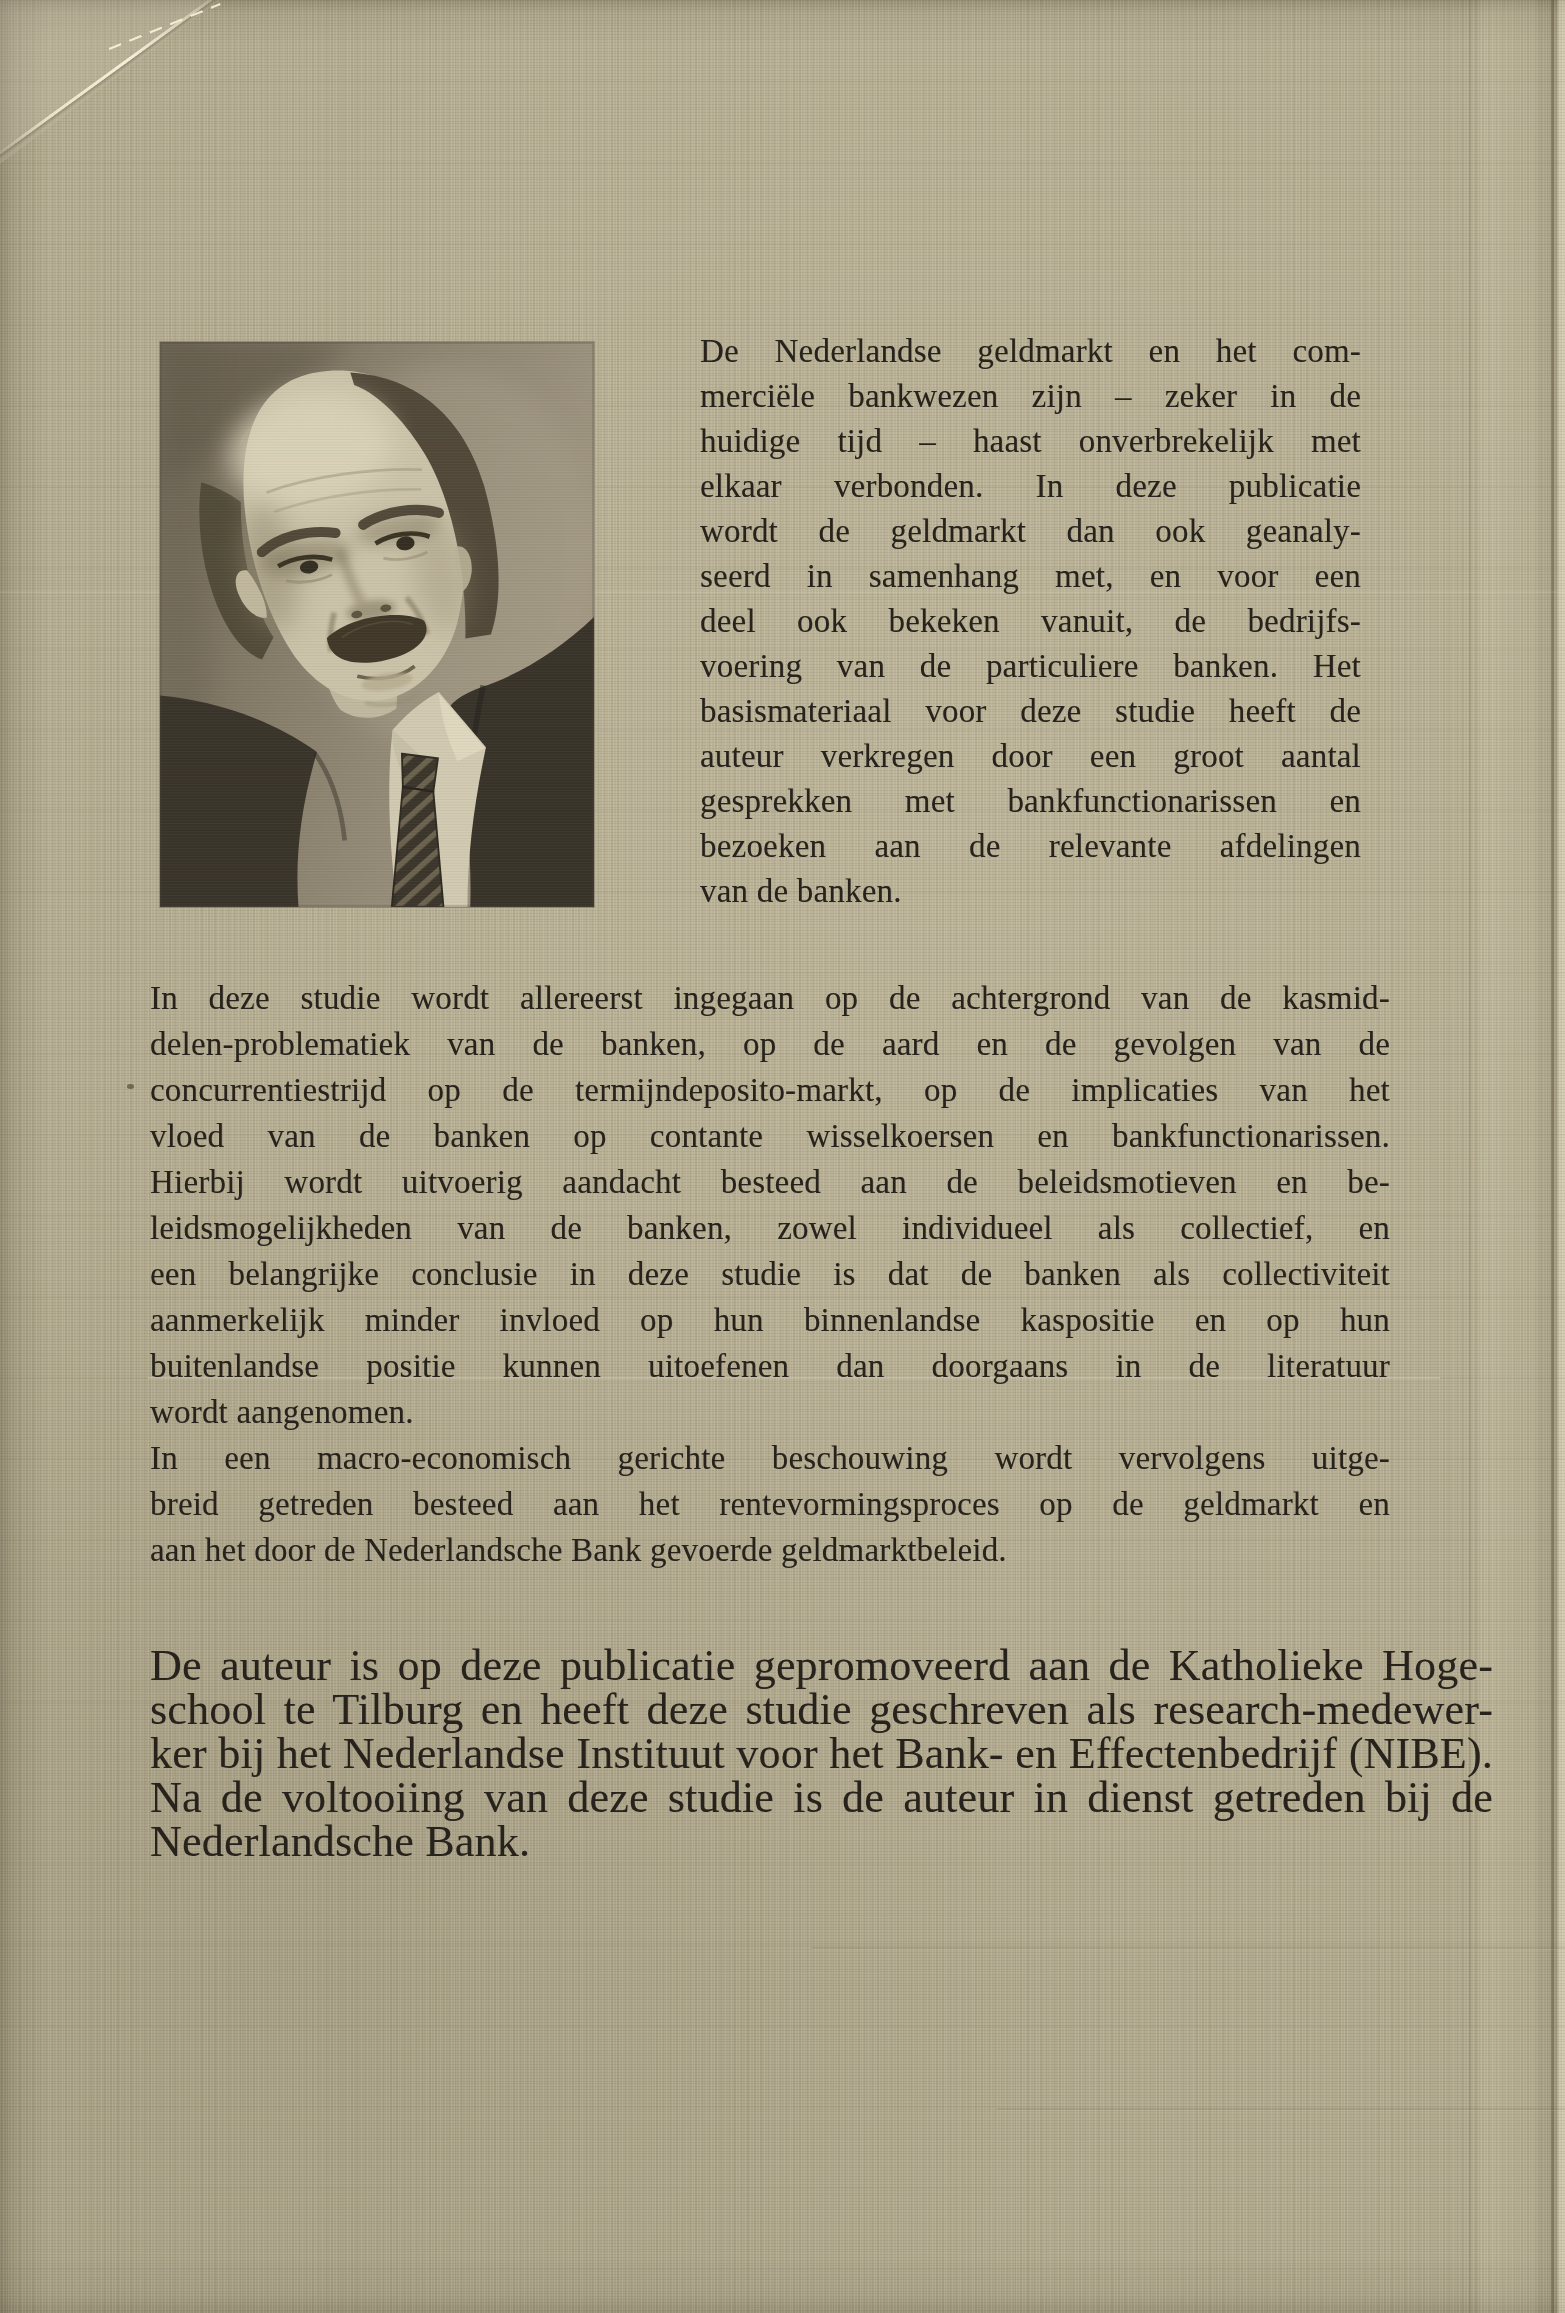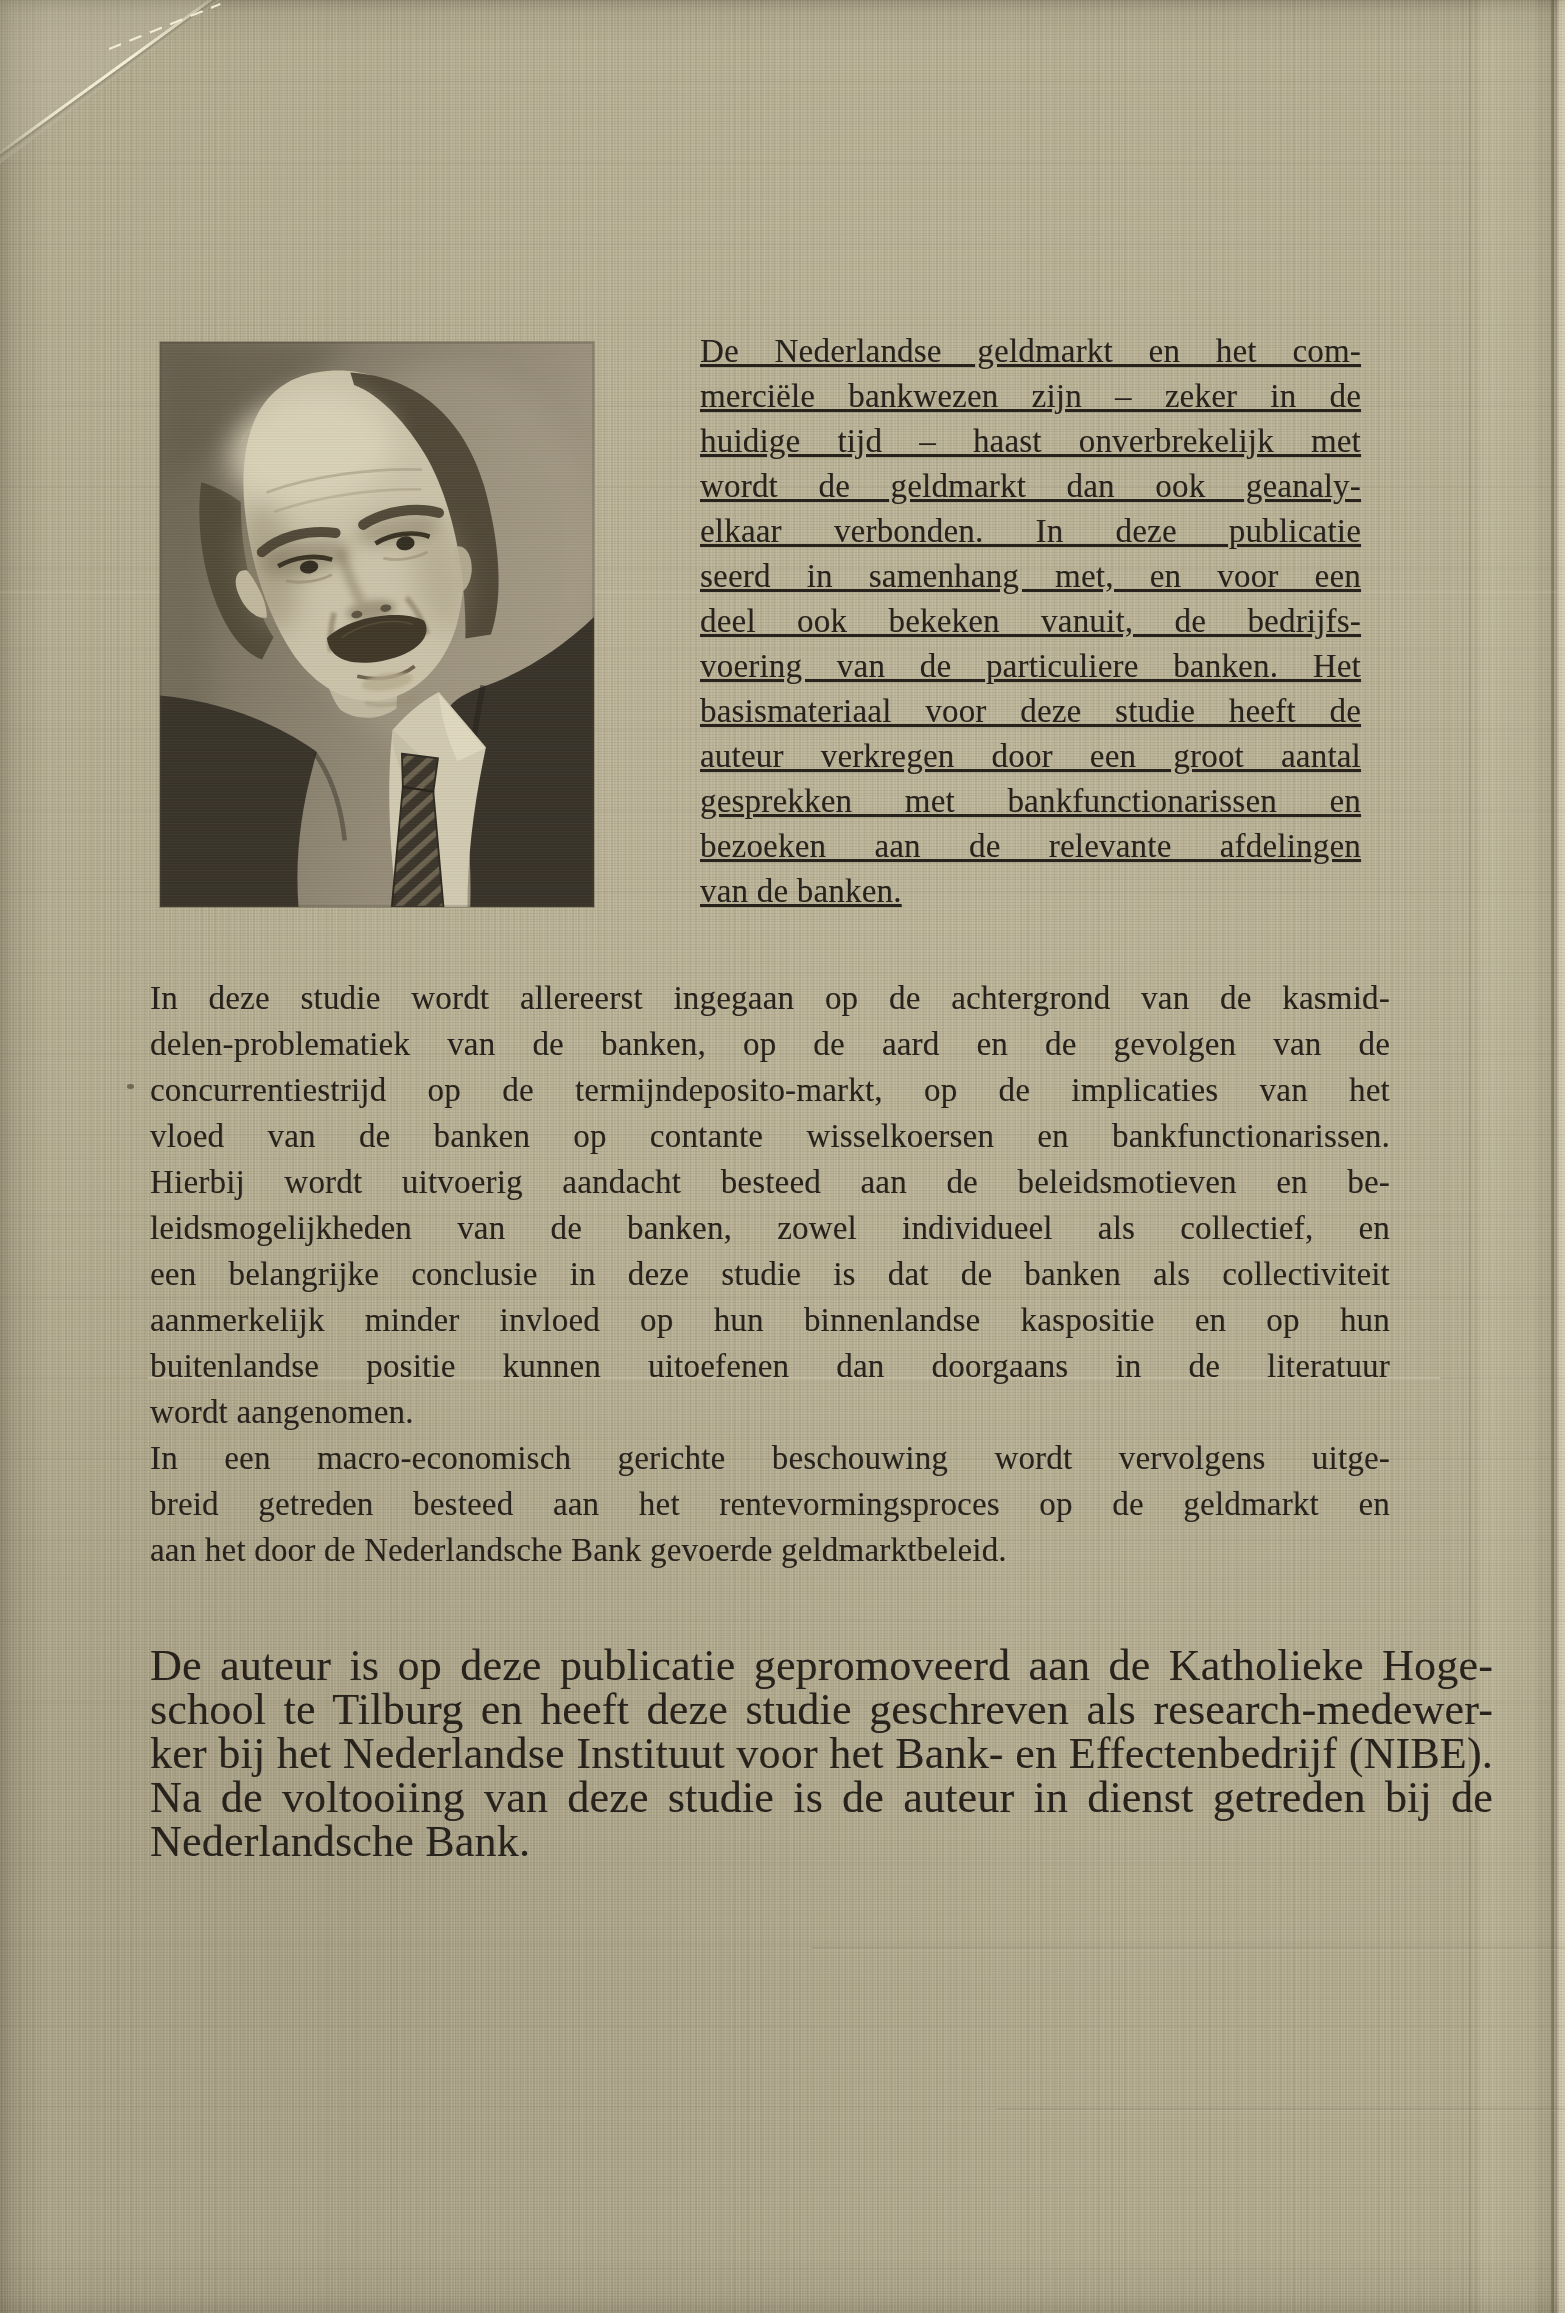--- a/index.html
+++ b/index.html
@@ -68,21 +68,21 @@
     background:rgba(60,50,35,0.55);pointer-events:none;
   }
   
   .photo{
     position:absolute;left:160px;top:342px;width:434px;height:565px;margin:0;
     box-shadow:0 0 0 0.9px rgba(70,62,48,0.35), 0 0 13px rgba(70,62,48,0.15) inset;
   }
   .photo svg{display:block;width:100%;height:100%;}
   
   .textcol{position:absolute;}
-  .intro{left:700px;top:329px;width:661px;font-size:33px;line-height:45px;text-decoration:underline;}
+  .intro{left:700px;top:329px;width:661px;font-size:33px;line-height:45px;}
   .summary{left:150px;top:975px;width:1240px;font-size:33px;line-height:46px;}
   .author-note{left:150px;top:1644px;width:1343px;font-size:44px;line-height:44px;}
   .line{
     text-align:justify;
     text-align-last:justify;
     letter-spacing:0.2px;
     color:#27231c;
     text-shadow:0.4px 0.4px 0 rgba(39,35,28,0.25);
   }
   .line.flush{text-align-last:left;}
@@ -197,22 +197,22 @@
       <rect x="0" y="0" width="470" height="612" fill="url(#scanP)"></rect>
       <rect x="0" y="0" width="470" height="612" fill="#b3ab90" opacity="0.10"></rect>
       <rect x="1" y="1" width="468" height="610" fill="none" stroke="#4a4336" stroke-width="2" opacity="0.25"></rect>
     </svg>
   </figure>
 
   <section class="textcol intro">
       <div class="line">De Nederlandse geldmarkt en het com-</div>
       <div class="line">merciële bankwezen zijn – zeker in de</div>
       <div class="line">huidige tijd – haast onverbrekelijk met</div>
+      <div class="line">elkaar verbonden. In deze publicatie</div>
       <div class="line">wordt de geldmarkt dan ook geanaly-</div>
-      <div class="line">elkaar verbonden. In deze publicatie</div>
       <div class="line">seerd in samenhang met, en voor een</div>
       <div class="line">deel ook bekeken vanuit, de bedrijfs-</div>
       <div class="line">voering van de particuliere banken. Het</div>
       <div class="line">basismateriaal voor deze studie heeft de</div>
       <div class="line">auteur verkregen door een groot aantal</div>
       <div class="line">gesprekken met bankfunctionarissen en</div>
       <div class="line">bezoeken aan de relevante afdelingen</div>
       <div class="line flush">van de banken.</div>
     </section>
   <section class="textcol summary">

